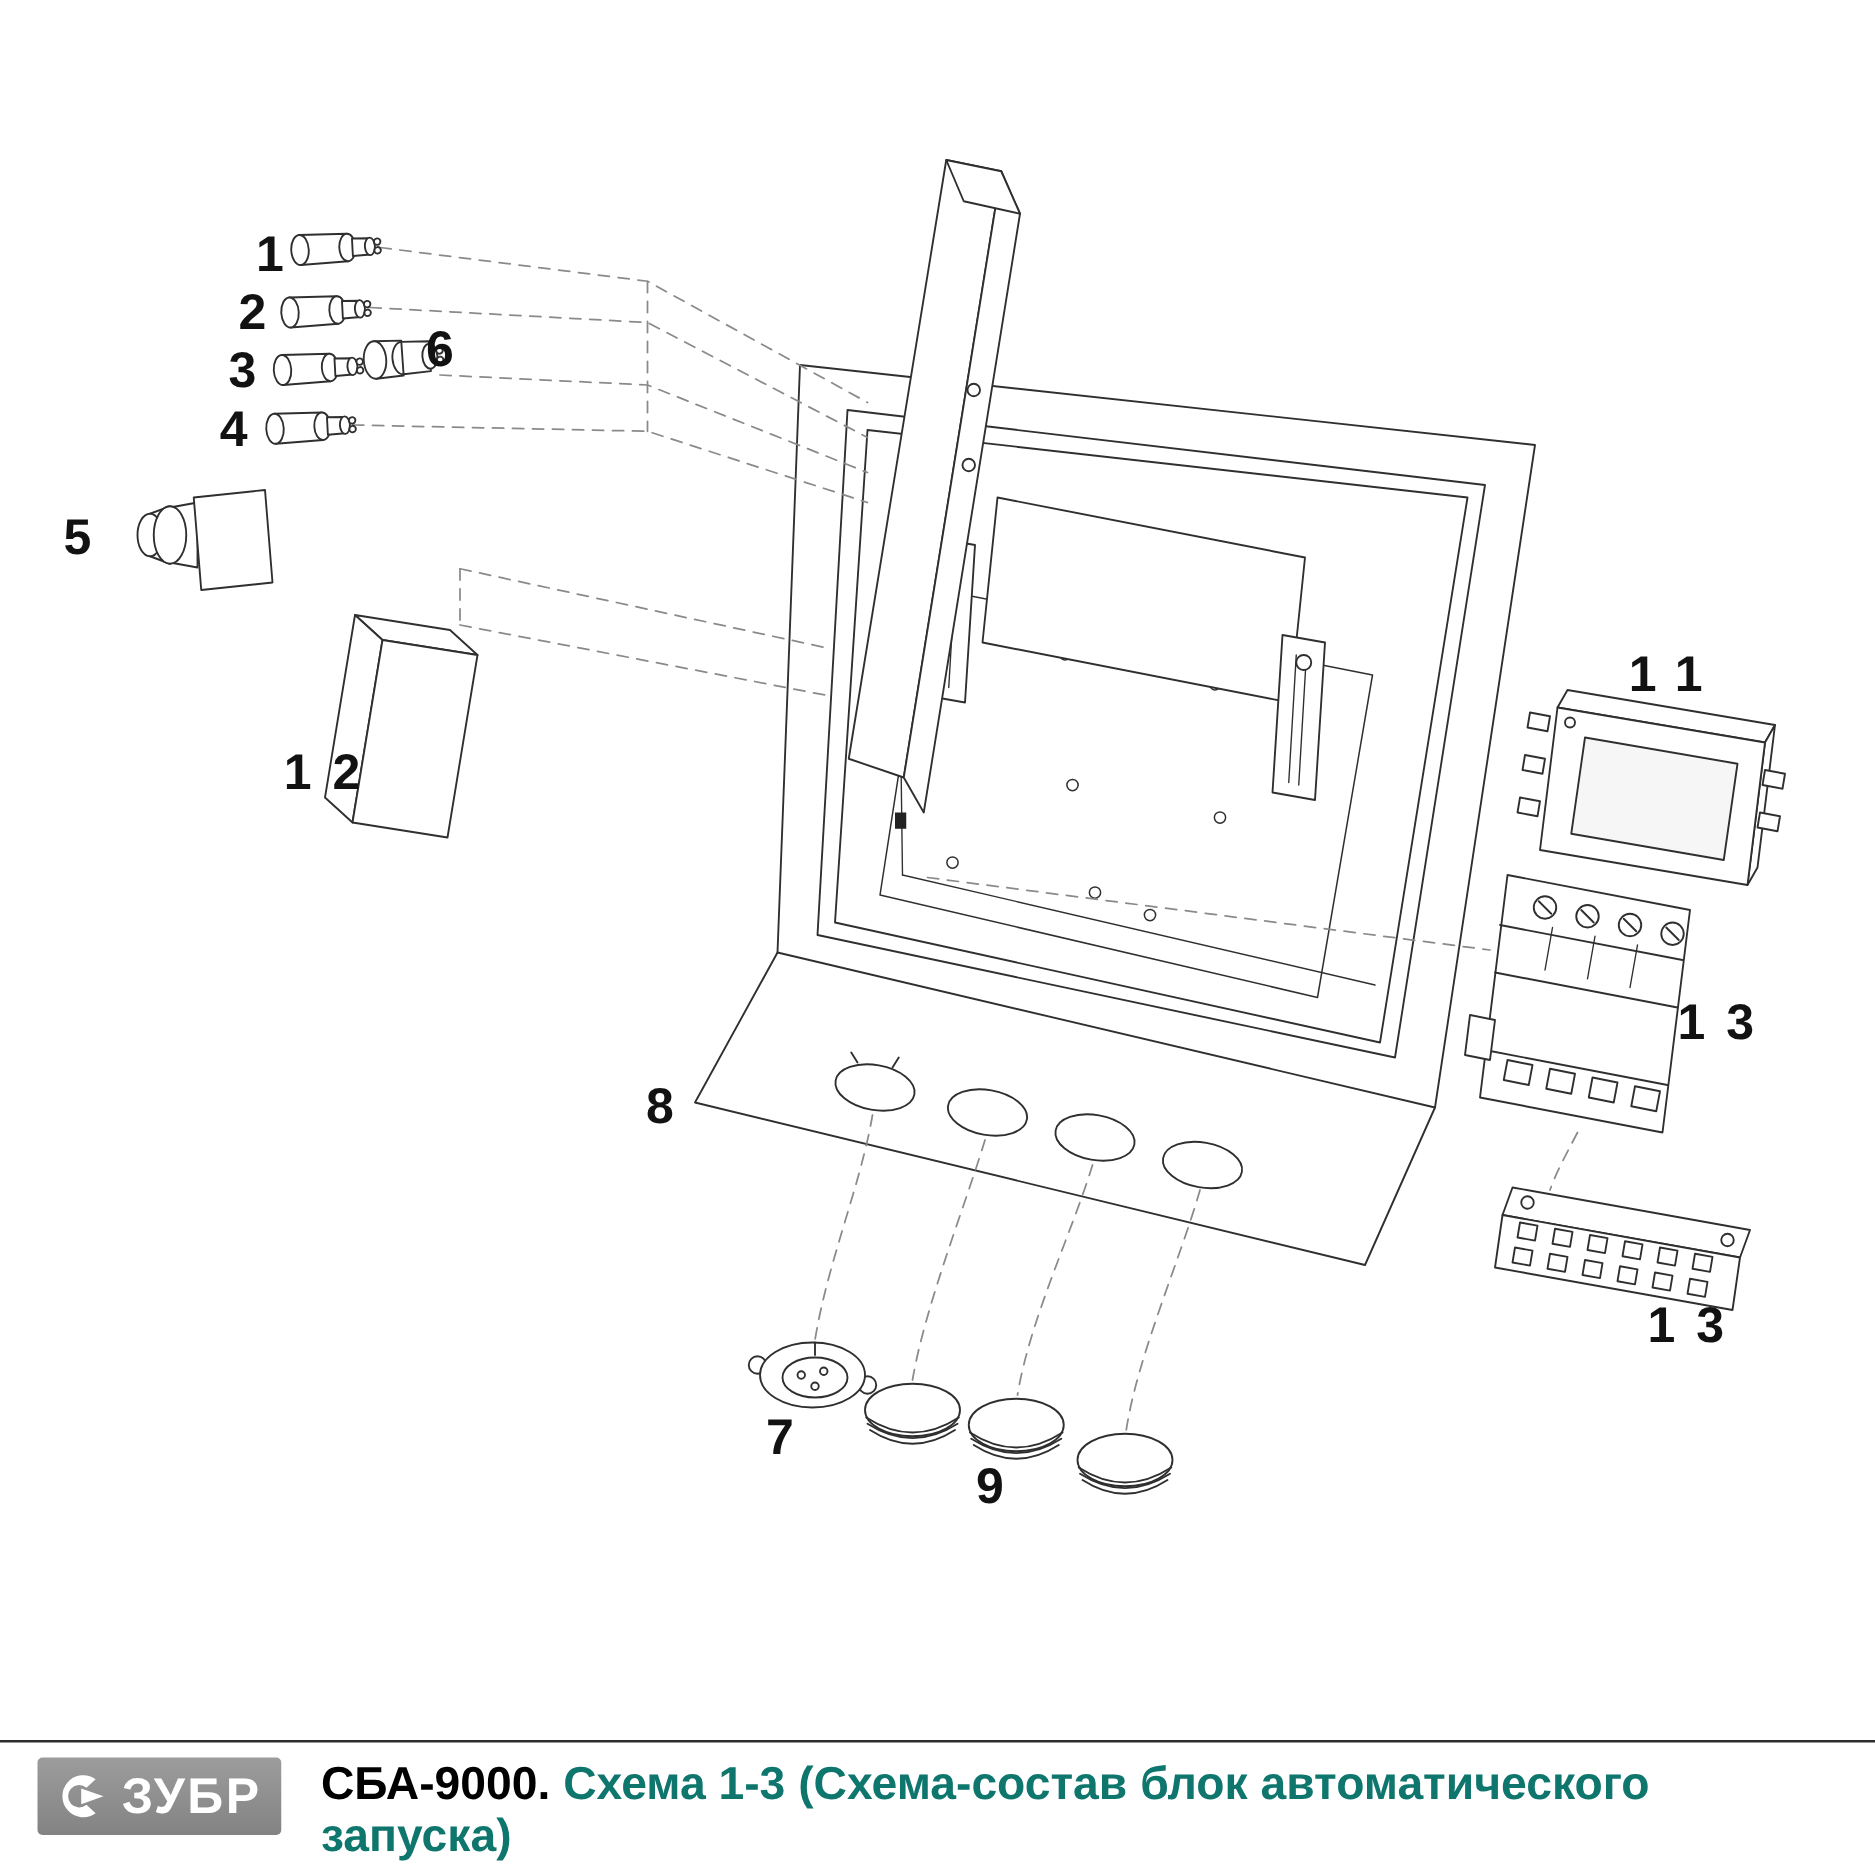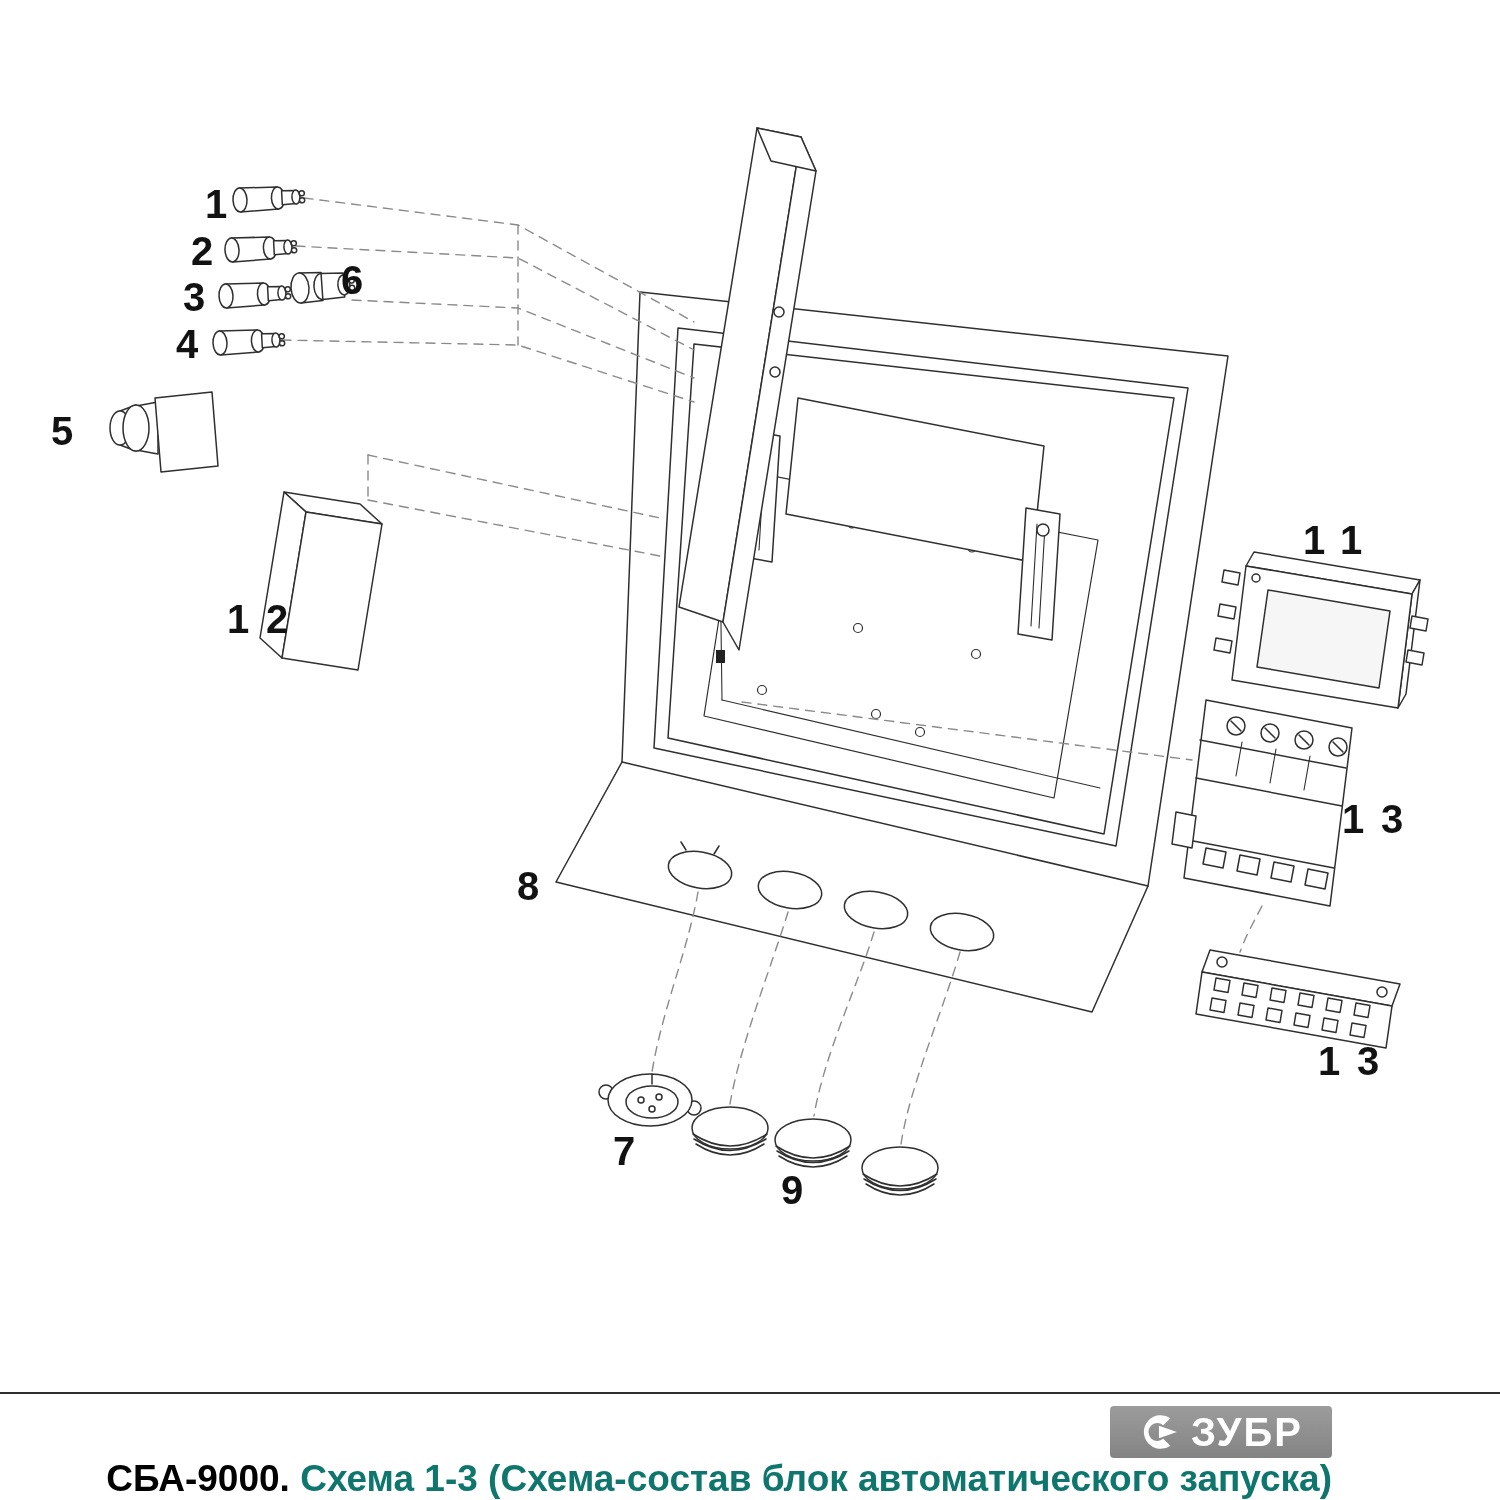--- a/index.html
+++ b/index.html
@@ -7,21 +7,21 @@
     position:relative;width:1500px;height:1500px;background:#ffffff;
     font-family:"Liberation Sans", sans-serif;overflow:hidden;
   }
   svg.diagram{position:absolute;left:0;top:0;}
   .part-label{
     position:absolute;transform:translate(-50%,-50%);
     font-size:40px;font-weight:700;color:#121212;white-space:nowrap;
   }
   .part-label.wide{letter-spacing:.42em;margin-left:.2em;}
   .footer-rule{position:absolute;left:0;right:0;top:1392px;height:2px;background:#2e2e2e;}
-  .footer{position:absolute;left:0;top:1406px;width:1332px;height:94px;display:flex;align-items:flex-end;flex-direction:column;}
+  .footer{position:absolute;left:0;top:1406px;width:1332px;height:94px;display:flex;align-items:flex-start;}
   .logo{
     margin-left:30px;width:222px;height:62px;background:linear-gradient(180deg,#9c9c9c,#838383);
     border-radius:4px;display:flex;align-items:center;justify-content:center;gap:10px;
   }
   .logo-text{color:#ffffff;font-weight:700;font-size:40px;letter-spacing:2px;}
   .footer-title{margin-left:32px;font-size:37px;color:#1c1c1c;}
   .footer-title .model{font-weight:700;color:#000;}
   .footer-title .subtitle{font-weight:700;color:#0f766e;}
 </style>
 </head>

